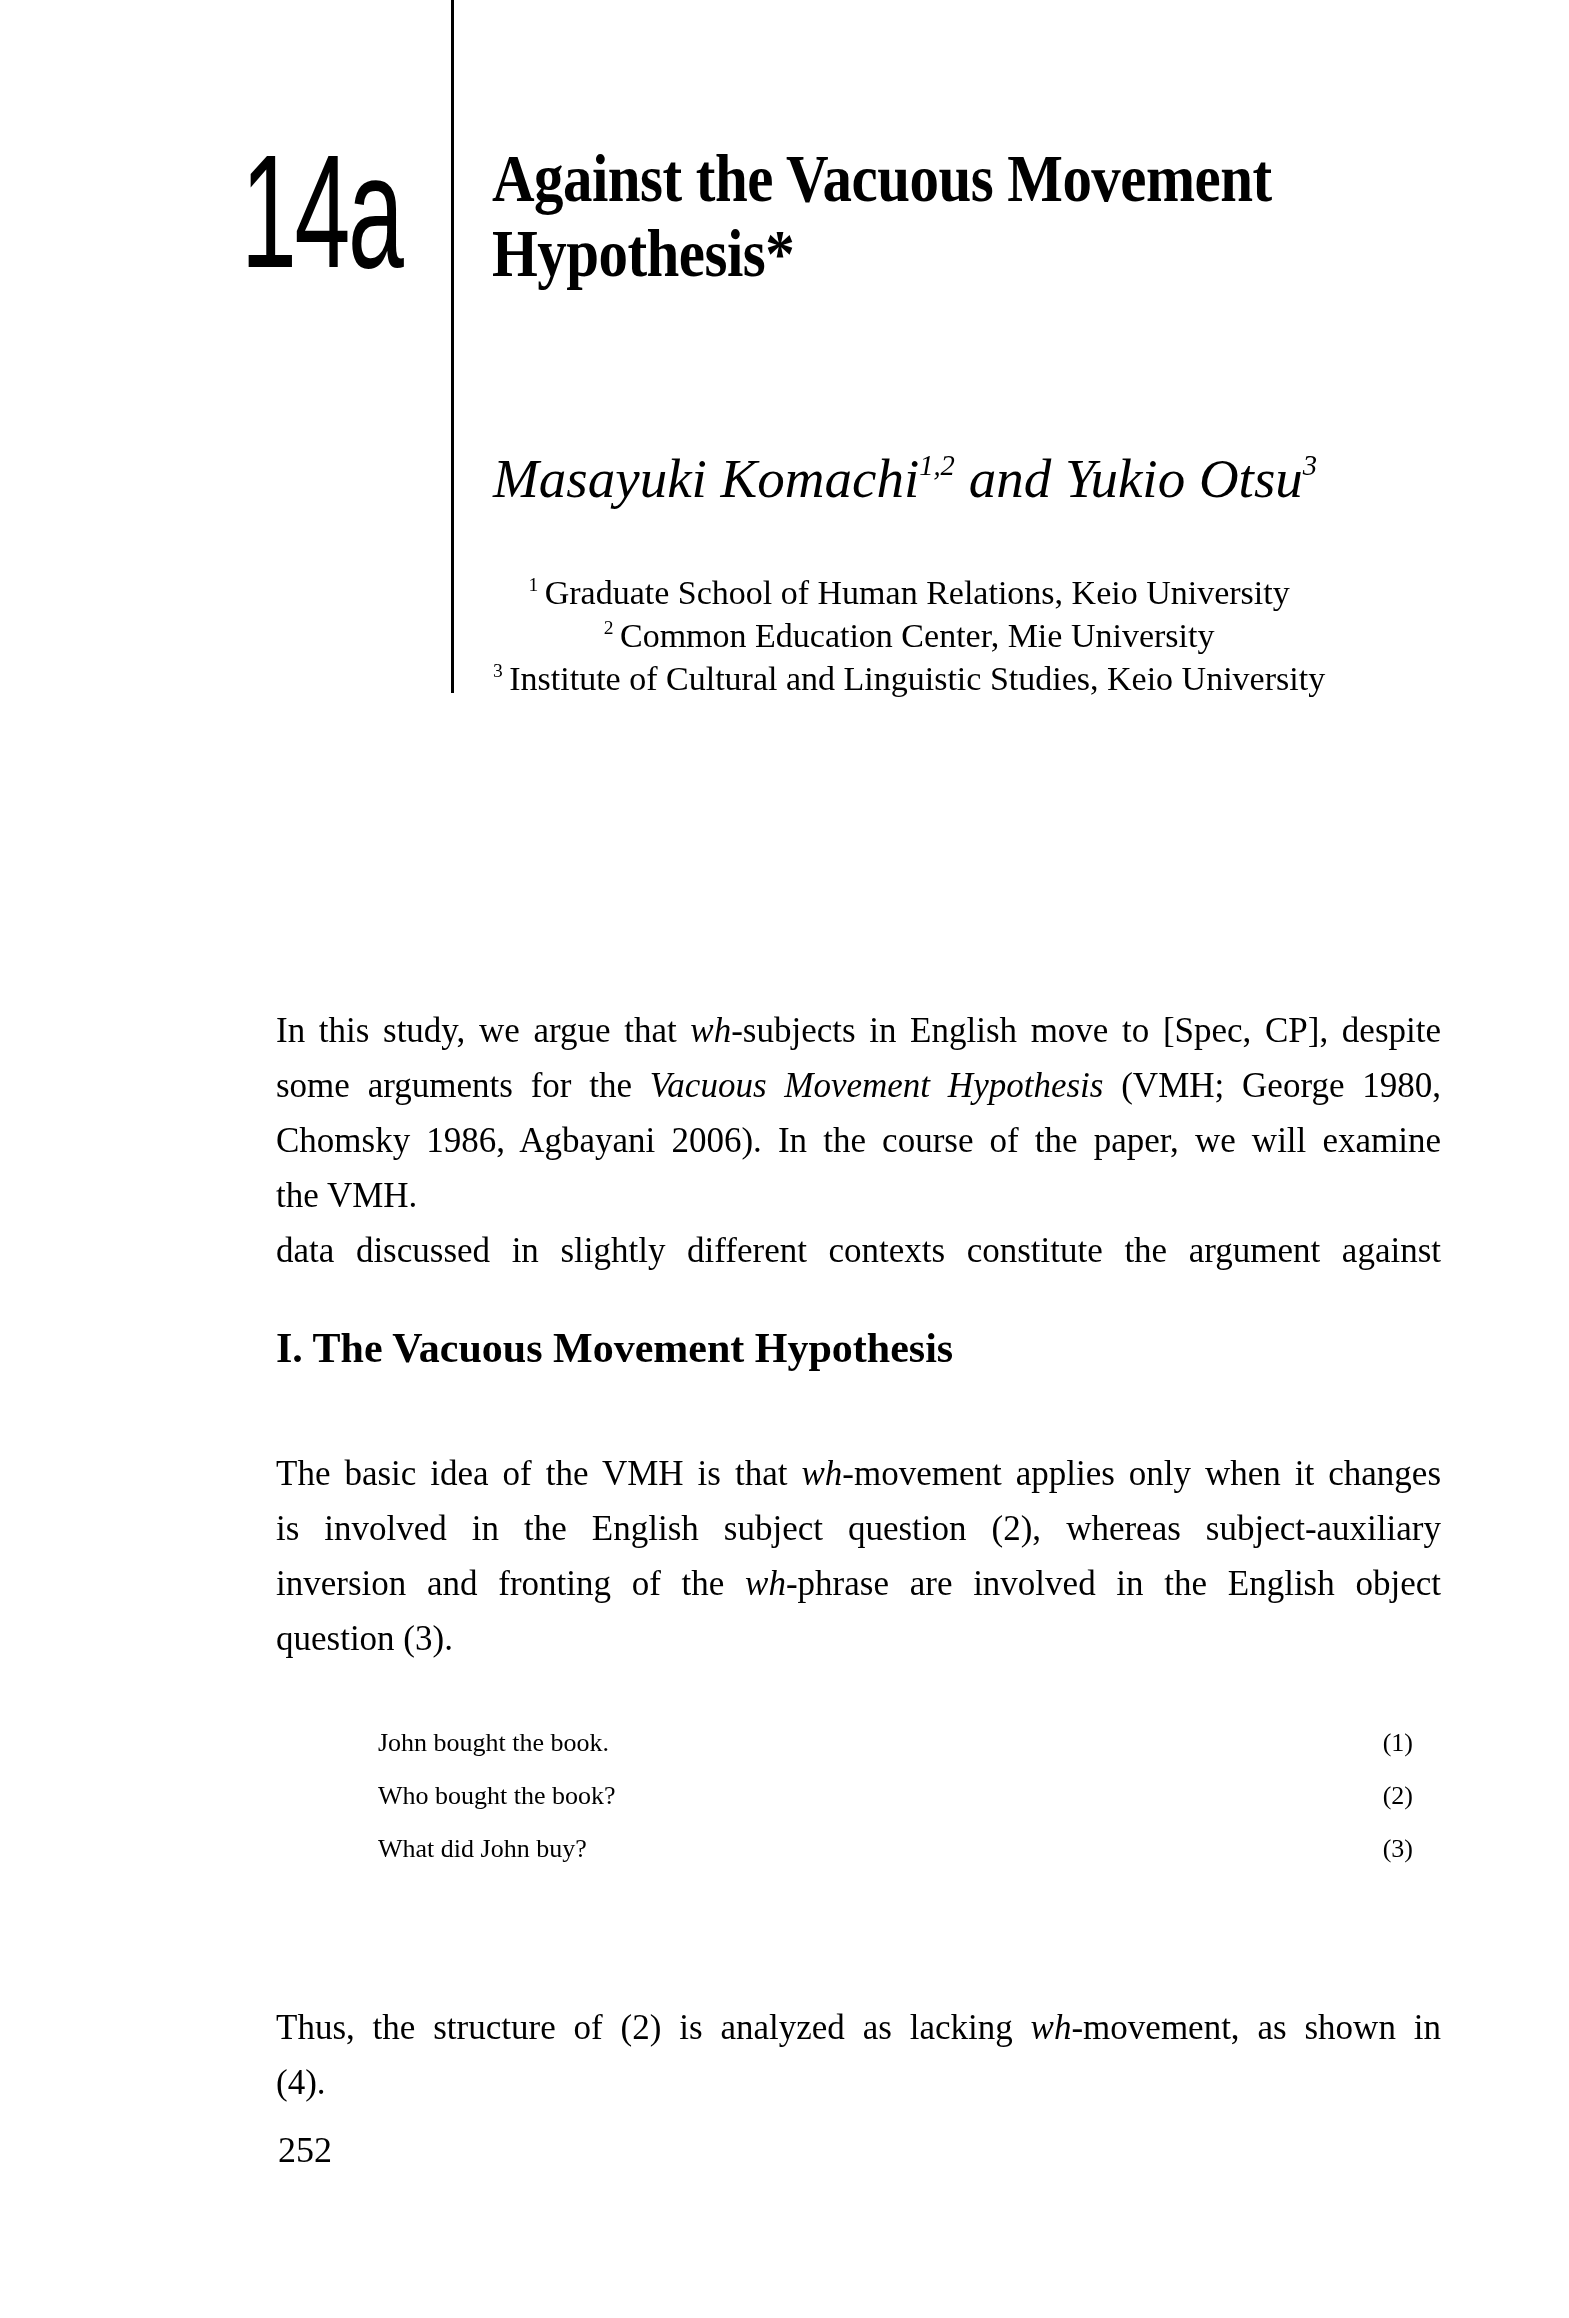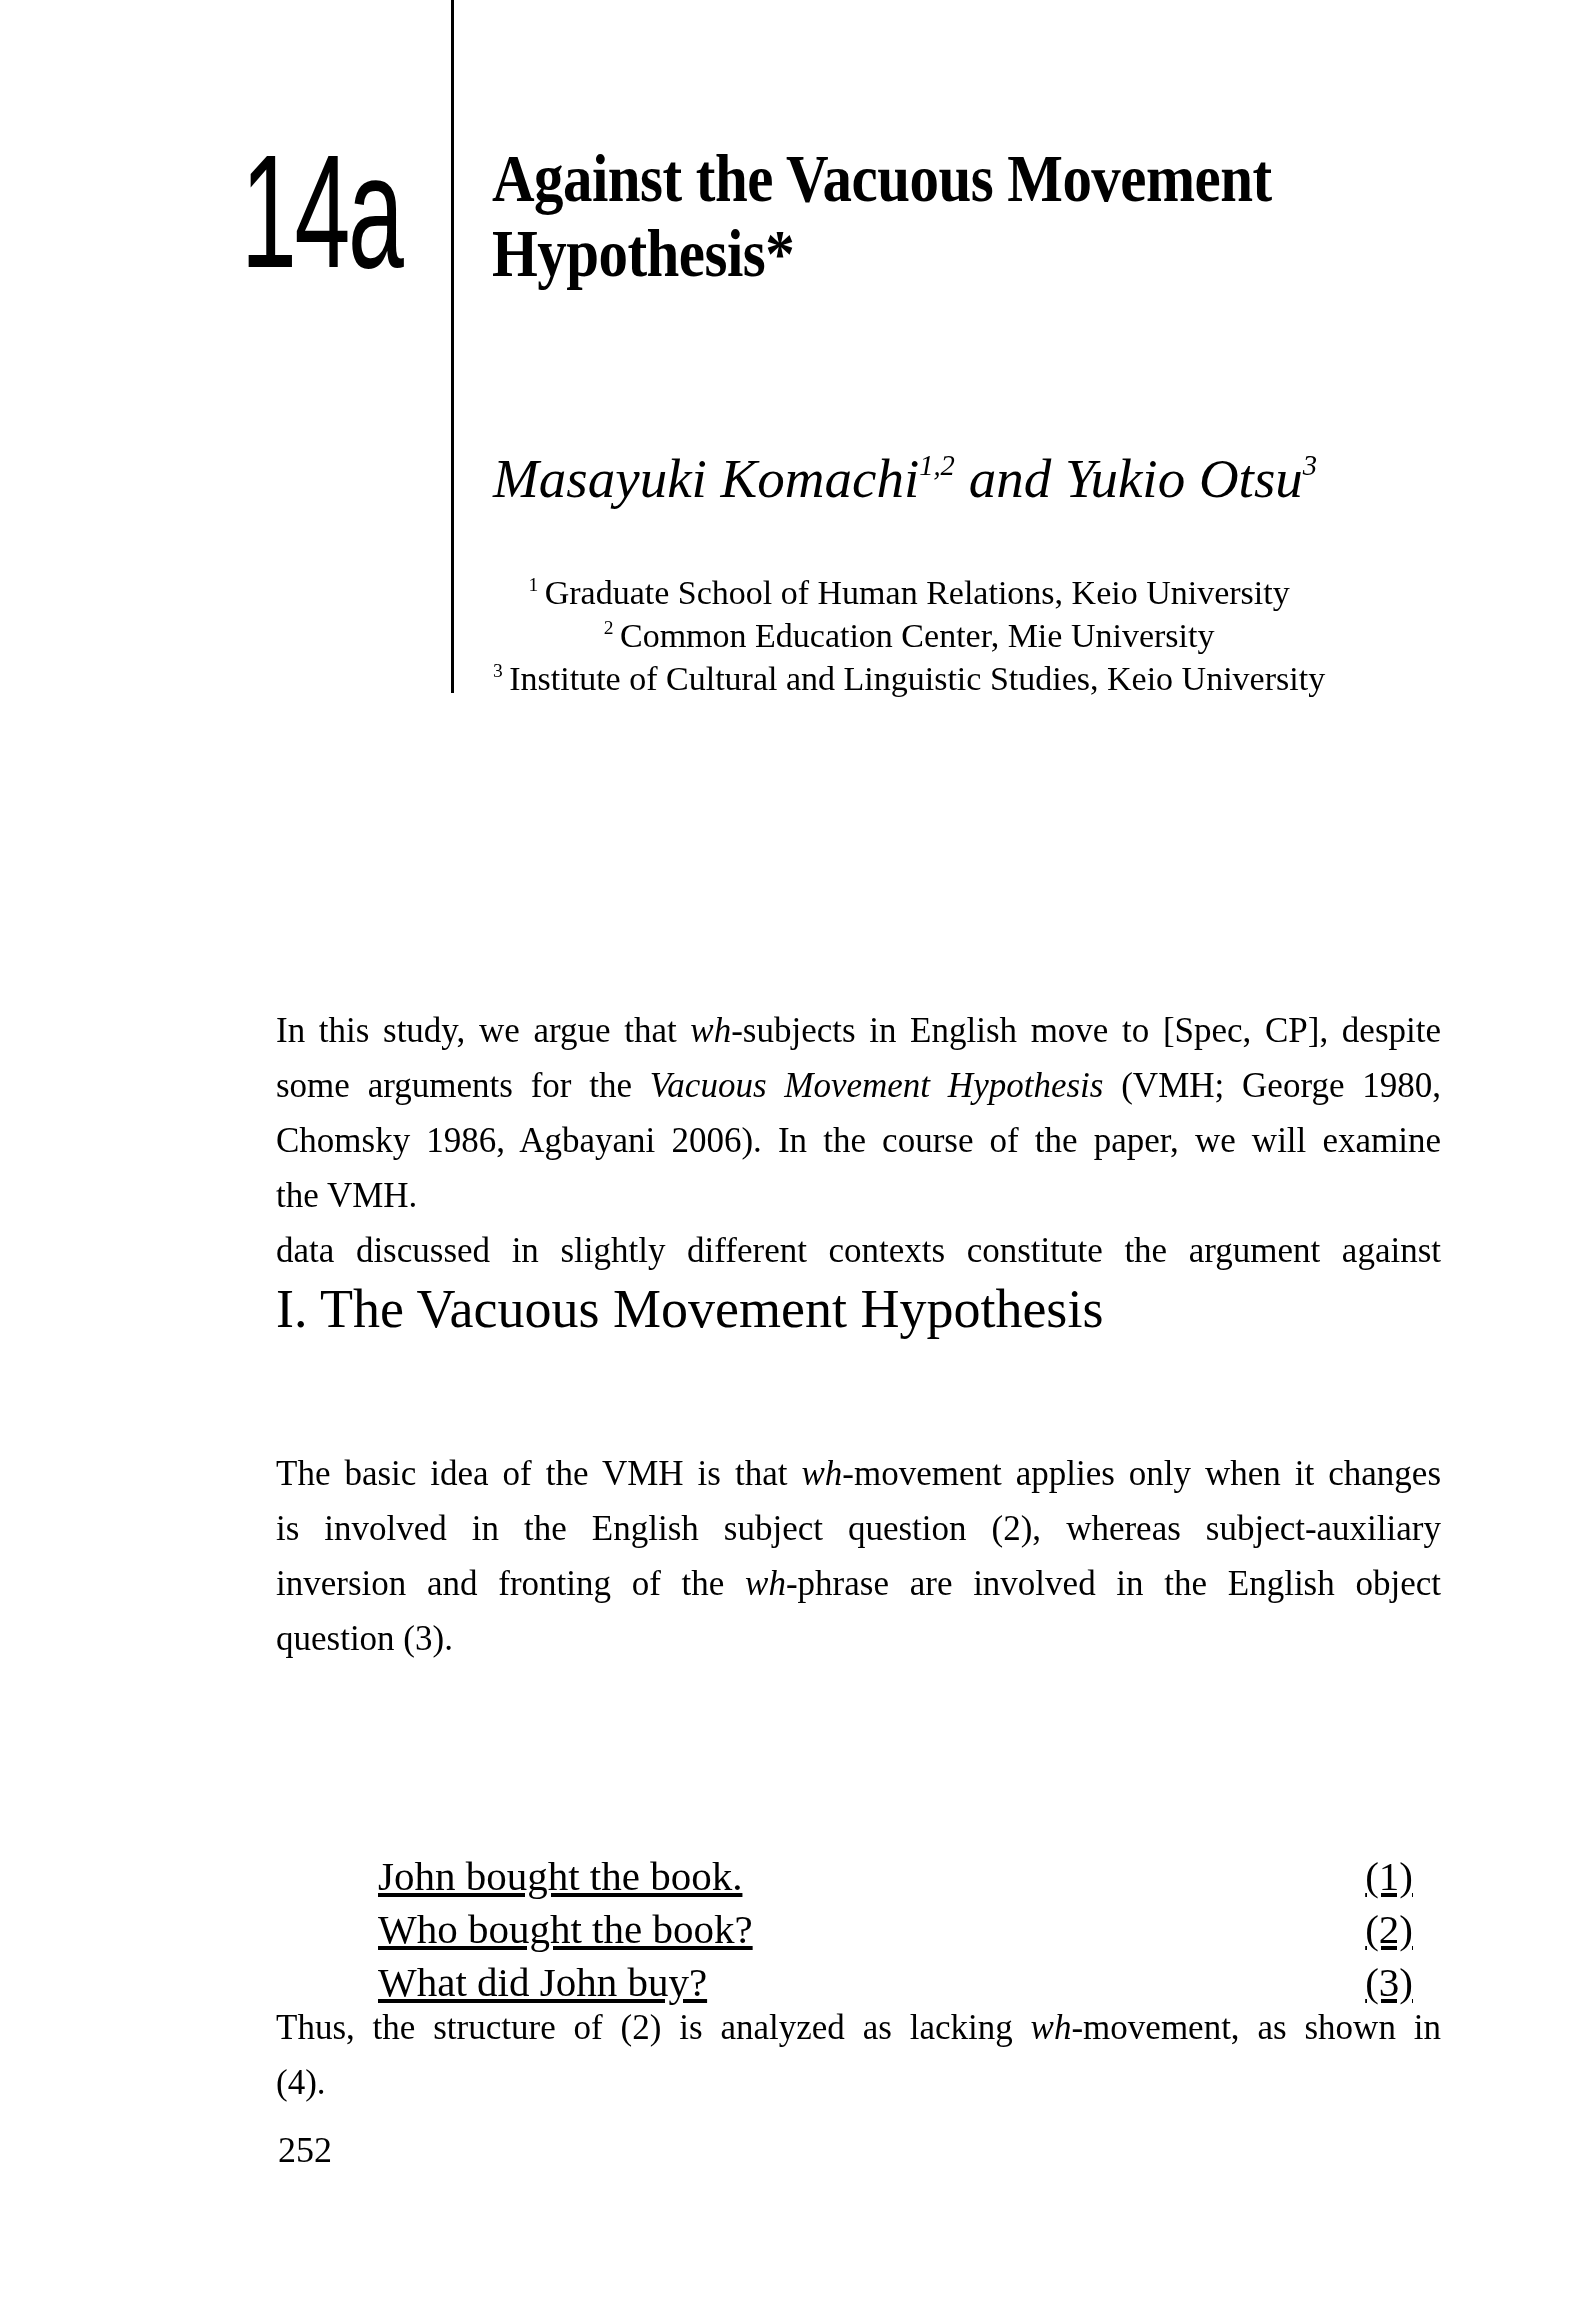--- a/index.html
+++ b/index.html
@@ -21,24 +21,24 @@
 
   #affils { position: absolute; left: 493px; top: 571px; font-size: 34px; line-height: 43px; }
   #affils .affil { display: block; white-space: nowrap; text-align: center; }
   #affils sup { font-size: 19.5px; vertical-align: 13px; line-height: 0; margin-right: 6.5px; }
 
   .body-text { position: absolute; left: 276px; width: 1165px; font-size: 35px; line-height: 55px; text-align: justify; }
   .body-text .ln { display: block; white-space: nowrap; text-align-last: justify; }
   .body-text .ln.last { text-align-last: left; }
 
   #abstract { top: 955px; margin-top: 48px; }
-  #section-heading { position: absolute; left: 276px; top: 1283px; font-size: 54px; line-height: 52px; font-weight: normal; white-space: nowrap; }
+  #section-heading { position: absolute; left: 276px; top: 1322px; font-size: 42px; line-height: 52px; font-weight: bold; white-space: nowrap; }
   #para1 { top: 1446px; }
 
-  #examples { position: absolute; left: 378px; top: 1850px; width: 1035px; font-size: 41px; line-height: 53px; text-decoration: underline; }
+  #examples { position: absolute; left: 378px; top: 1716px; width: 1035px; font-size: 26px; line-height: 53px; }
   .example { display: flex; justify-content: space-between; white-space: nowrap; }
 
   #para2 { top: 2000px; }
 
   #page-number { position: absolute; left: 278px; top: 2132px; font-size: 36px; line-height: 36px; }
 </style>
 </head>
 <body>
 
 <div id="rule"></div>

